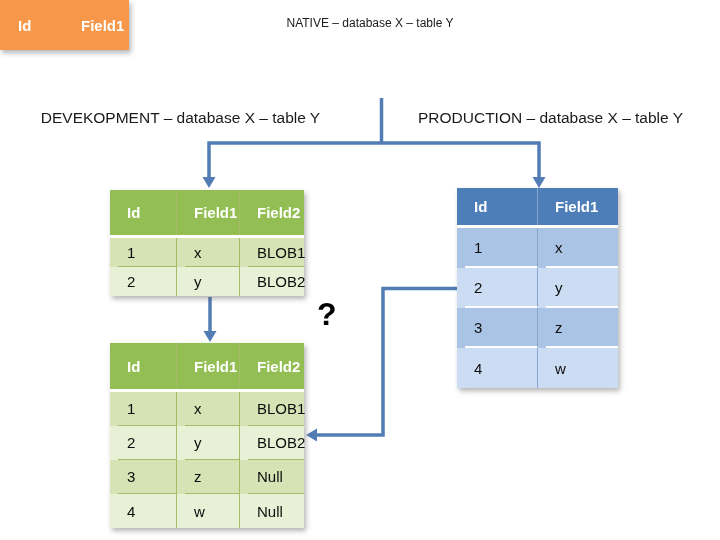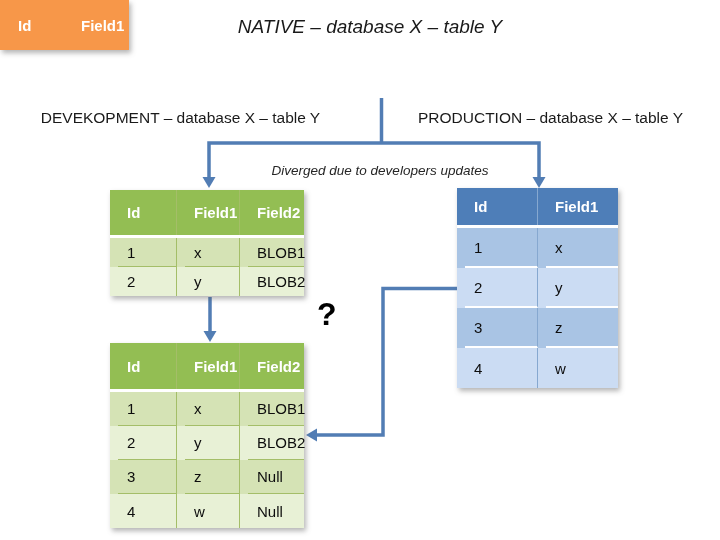--- a/index.html
+++ b/index.html
@@ -1,21 +1,21 @@
 <!DOCTYPE html>
 <html><head>
 <meta charset="utf-8">
 <style>
   html,body{margin:0;padding:0;background:#fff;}
   .stage{
     position:relative;width:720px;height:540px;background:#ffffff;overflow:hidden;
     font-family:"Liberation Sans",sans-serif;color:#1a1a1a;
   }
   .lbl{position:absolute;text-align:center;font-size:15.5px;color:#1a1a1a;white-space:nowrap;}
-  .lbl.native{font-size:19px;font-style:italic;}
+  .lbl.native{font-size:12px;}
   .note{position:absolute;font-style:italic;font-size:13.5px;color:#262626;text-align:center;white-space:nowrap;}
   .qmark{position:absolute;font-size:32px;font-weight:bold;color:#000;}
 
   .conn{position:absolute;left:0;top:0;pointer-events:none;}
 
   .tbl{position:absolute;box-shadow:2px 3px 5px rgba(90,90,90,0.45);}
   .thead{display:grid;align-items:center;color:#ffffff;font-weight:bold;font-size:15px;}
   .row{display:grid;align-items:center;font-size:15px;color:#0d0d0d;}
   .cell{padding-left:9px;height:100%;display:flex;align-items:center;box-sizing:border-box;margin-left:8px;}
 
@@ -76,21 +76,20 @@
   <div class="lbl native" style="left:220px;top:16px;width:300px;">NATIVE – database X – table Y</div>
 
   <div class="t-native">
     <div class="cell">Id</div>
     <div class="cell">Field1</div>
   </div>
 
   <div class="lbl" style="left:408px;top:109px;width:285px;">PRODUCTION – database X – table Y</div>
   <div class="lbl" style="left:28px;top:109px;width:305px;">DEVEKOPMENT – database X – table Y</div>
 
-  <div class="note" style="left:255px;top:163px;width:250px;">Diverged due to developers updates</div>
 
   <div class="qmark" style="left:317px;top:296px;">?</div>
 
   <div class="tbl green t-dev1">
     <div class="thead">
       <div class="cell">Id</div>
       <div class="cell">Field1</div>
       <div class="cell">Field2</div>
     </div>
     <div class="row odd">

